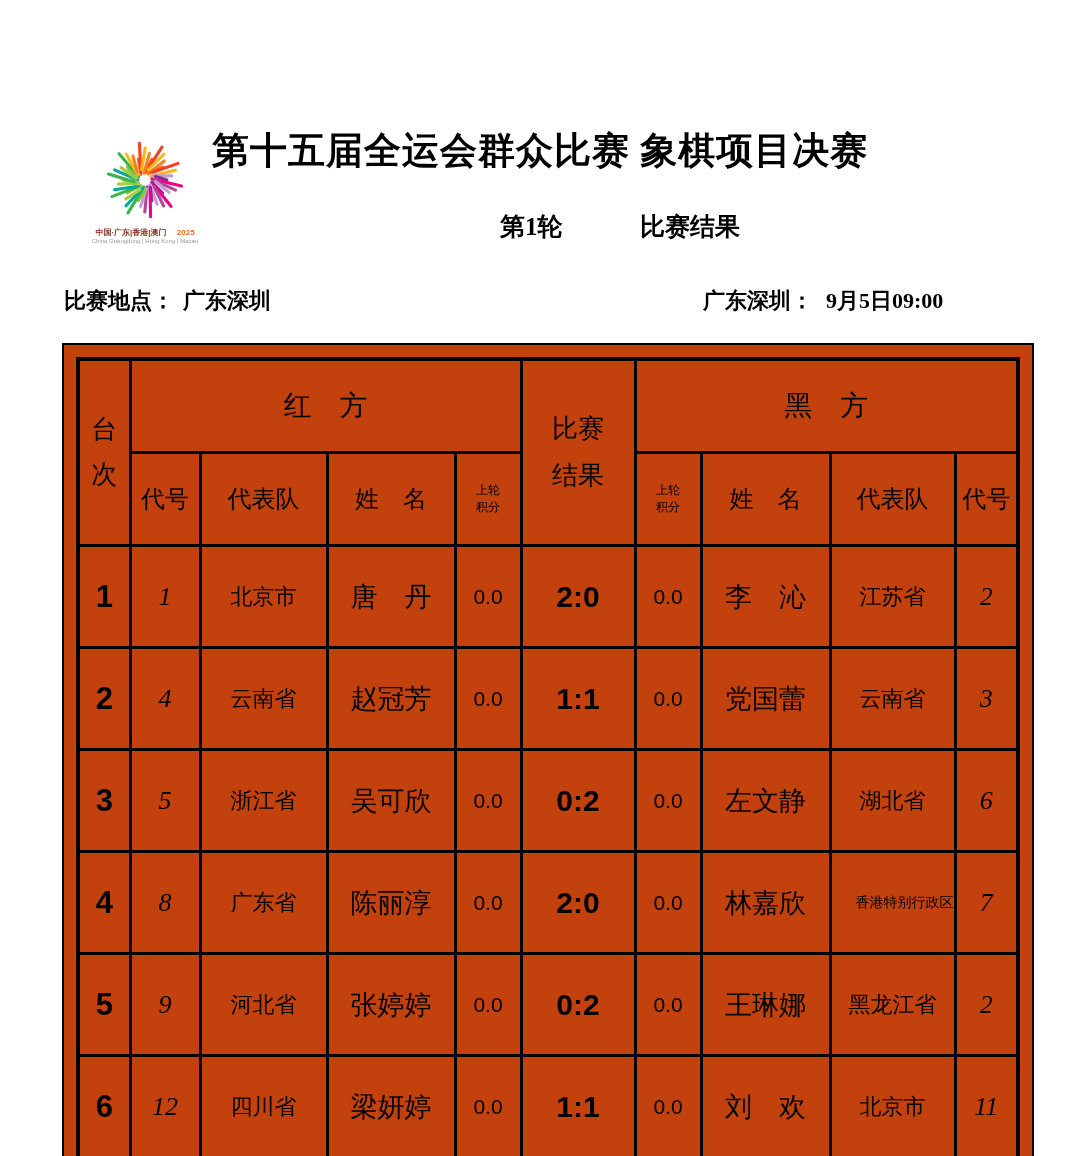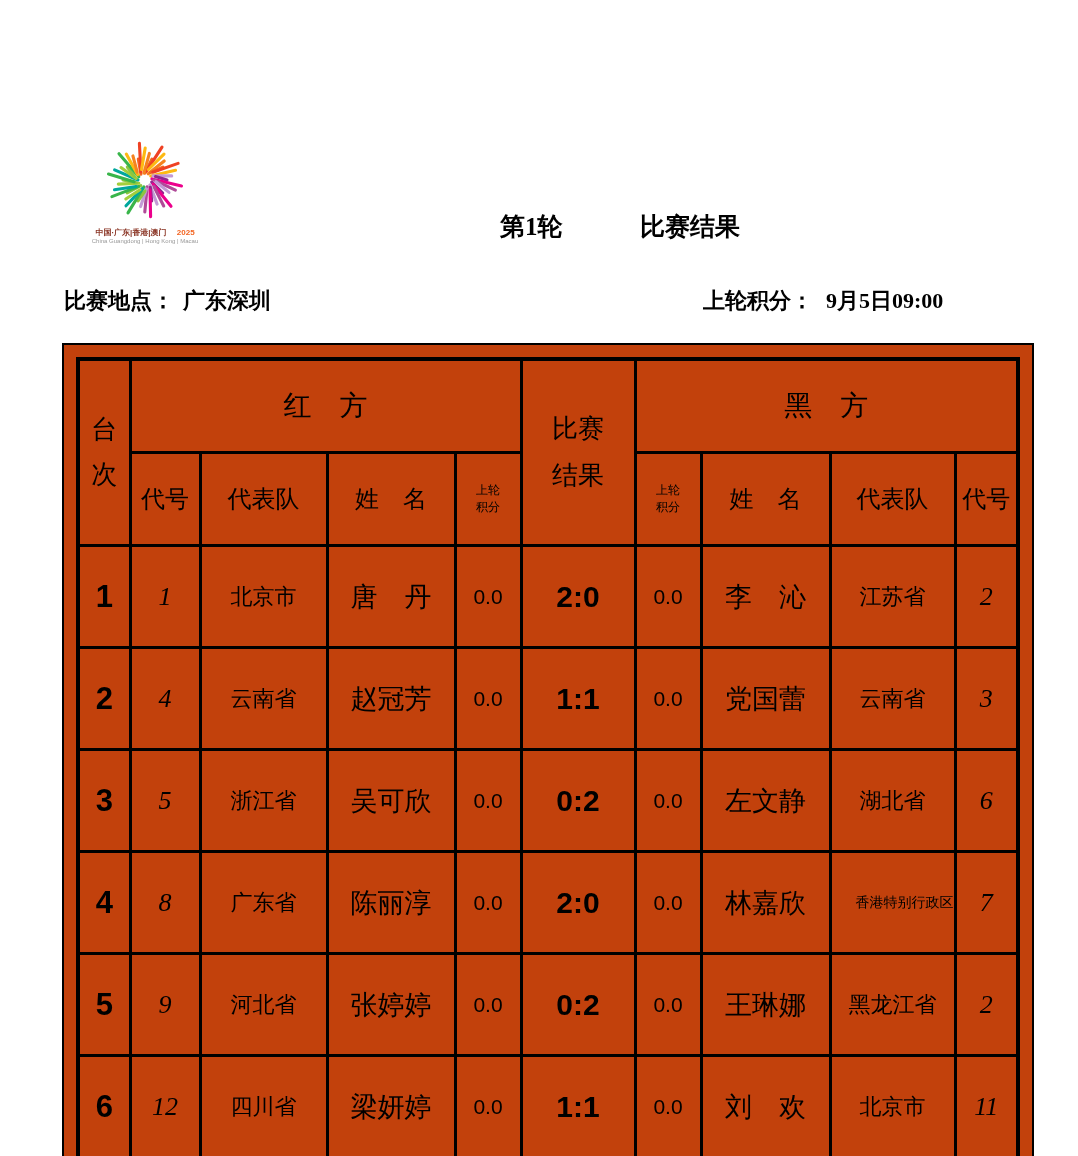--- a/index.html
+++ b/index.html
@@ -111,30 +111,31 @@
         <line x1="54.6" y1="33.5" x2="58.2" y2="12.0" stroke="#fdb913" stroke-width="3.1" stroke-linecap="round"></line>
         <line x1="56.9" y1="37.1" x2="62.4" y2="17.4" stroke="#f58220" stroke-width="3.1" stroke-linecap="round"></line>
       </svg>
     <div class="logo-line1">
       <span>中国·广东|香港|澳门</span>
       <span class="logo-year">2025</span>
     </div>
     <div class="logo-line2">China Guangdong | Hong Kong | Macau</div>
   </div>
 
+  <h1 class="page-title">第十五届全运会群众比赛 象棋项目决赛</h1>
 
   <div class="subtitle">
     <span class="sub-round">第1轮</span>
     <span class="sub-kind">比赛结果</span>
   </div>
 
   <div class="meta">
     <span class="m-label venue-label">比赛地点：</span>
     <span class="m-value venue-value">广东深圳</span>
-    <span class="m-label time-label">上轮积分：</span>
+    <span class="m-label time-label">广东深圳：</span>
     <span class="m-value time-value">9月5日09:00</span>
   </div>
 
   <div class="table-wrap">
     <table class="results">
       <colgroup>
         <col style="width:52px">
           <col style="width:70px">
           <col style="width:127px">
           <col style="width:128px">

